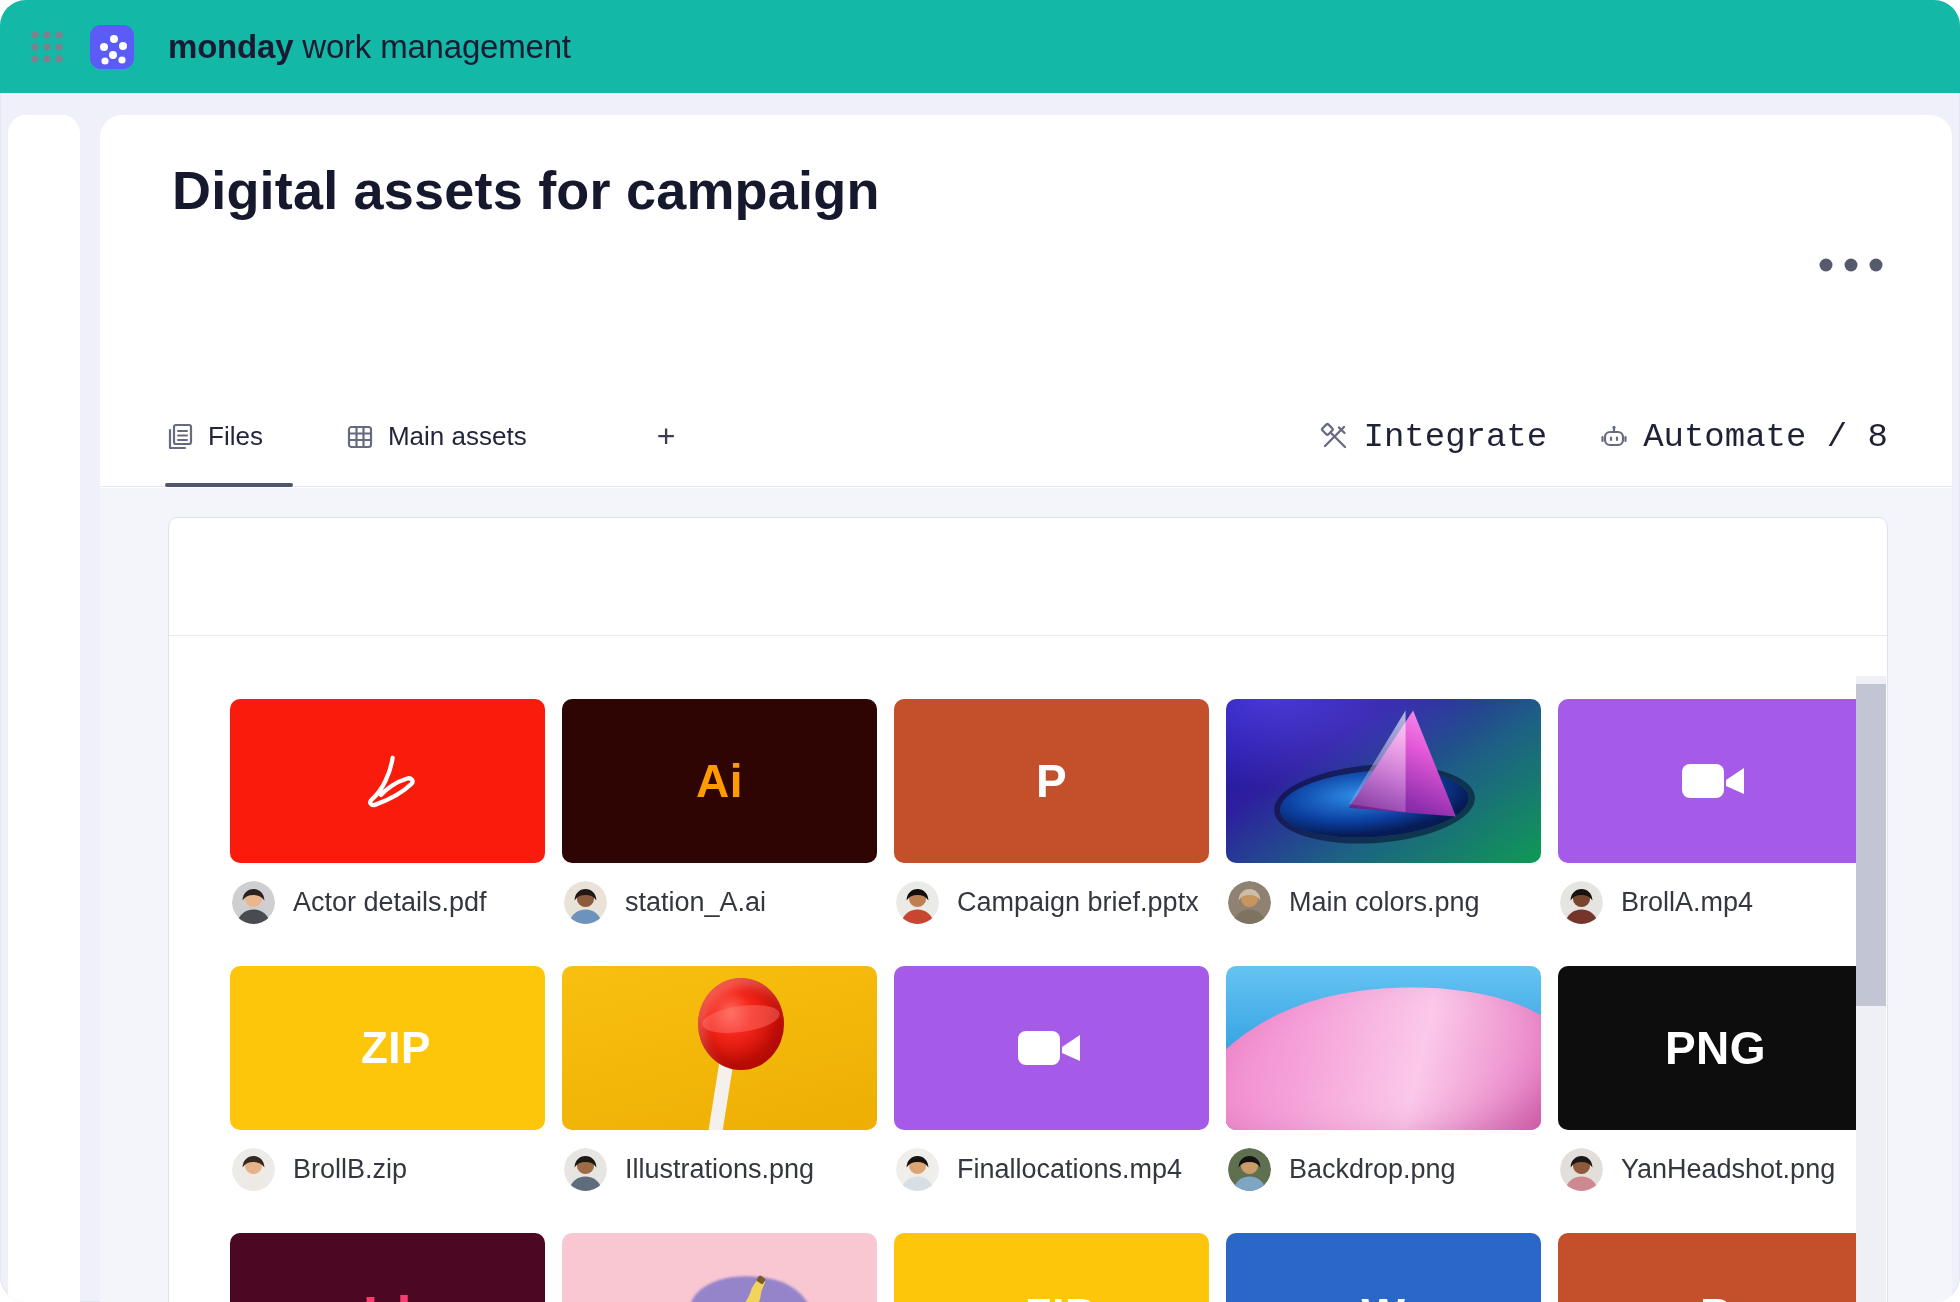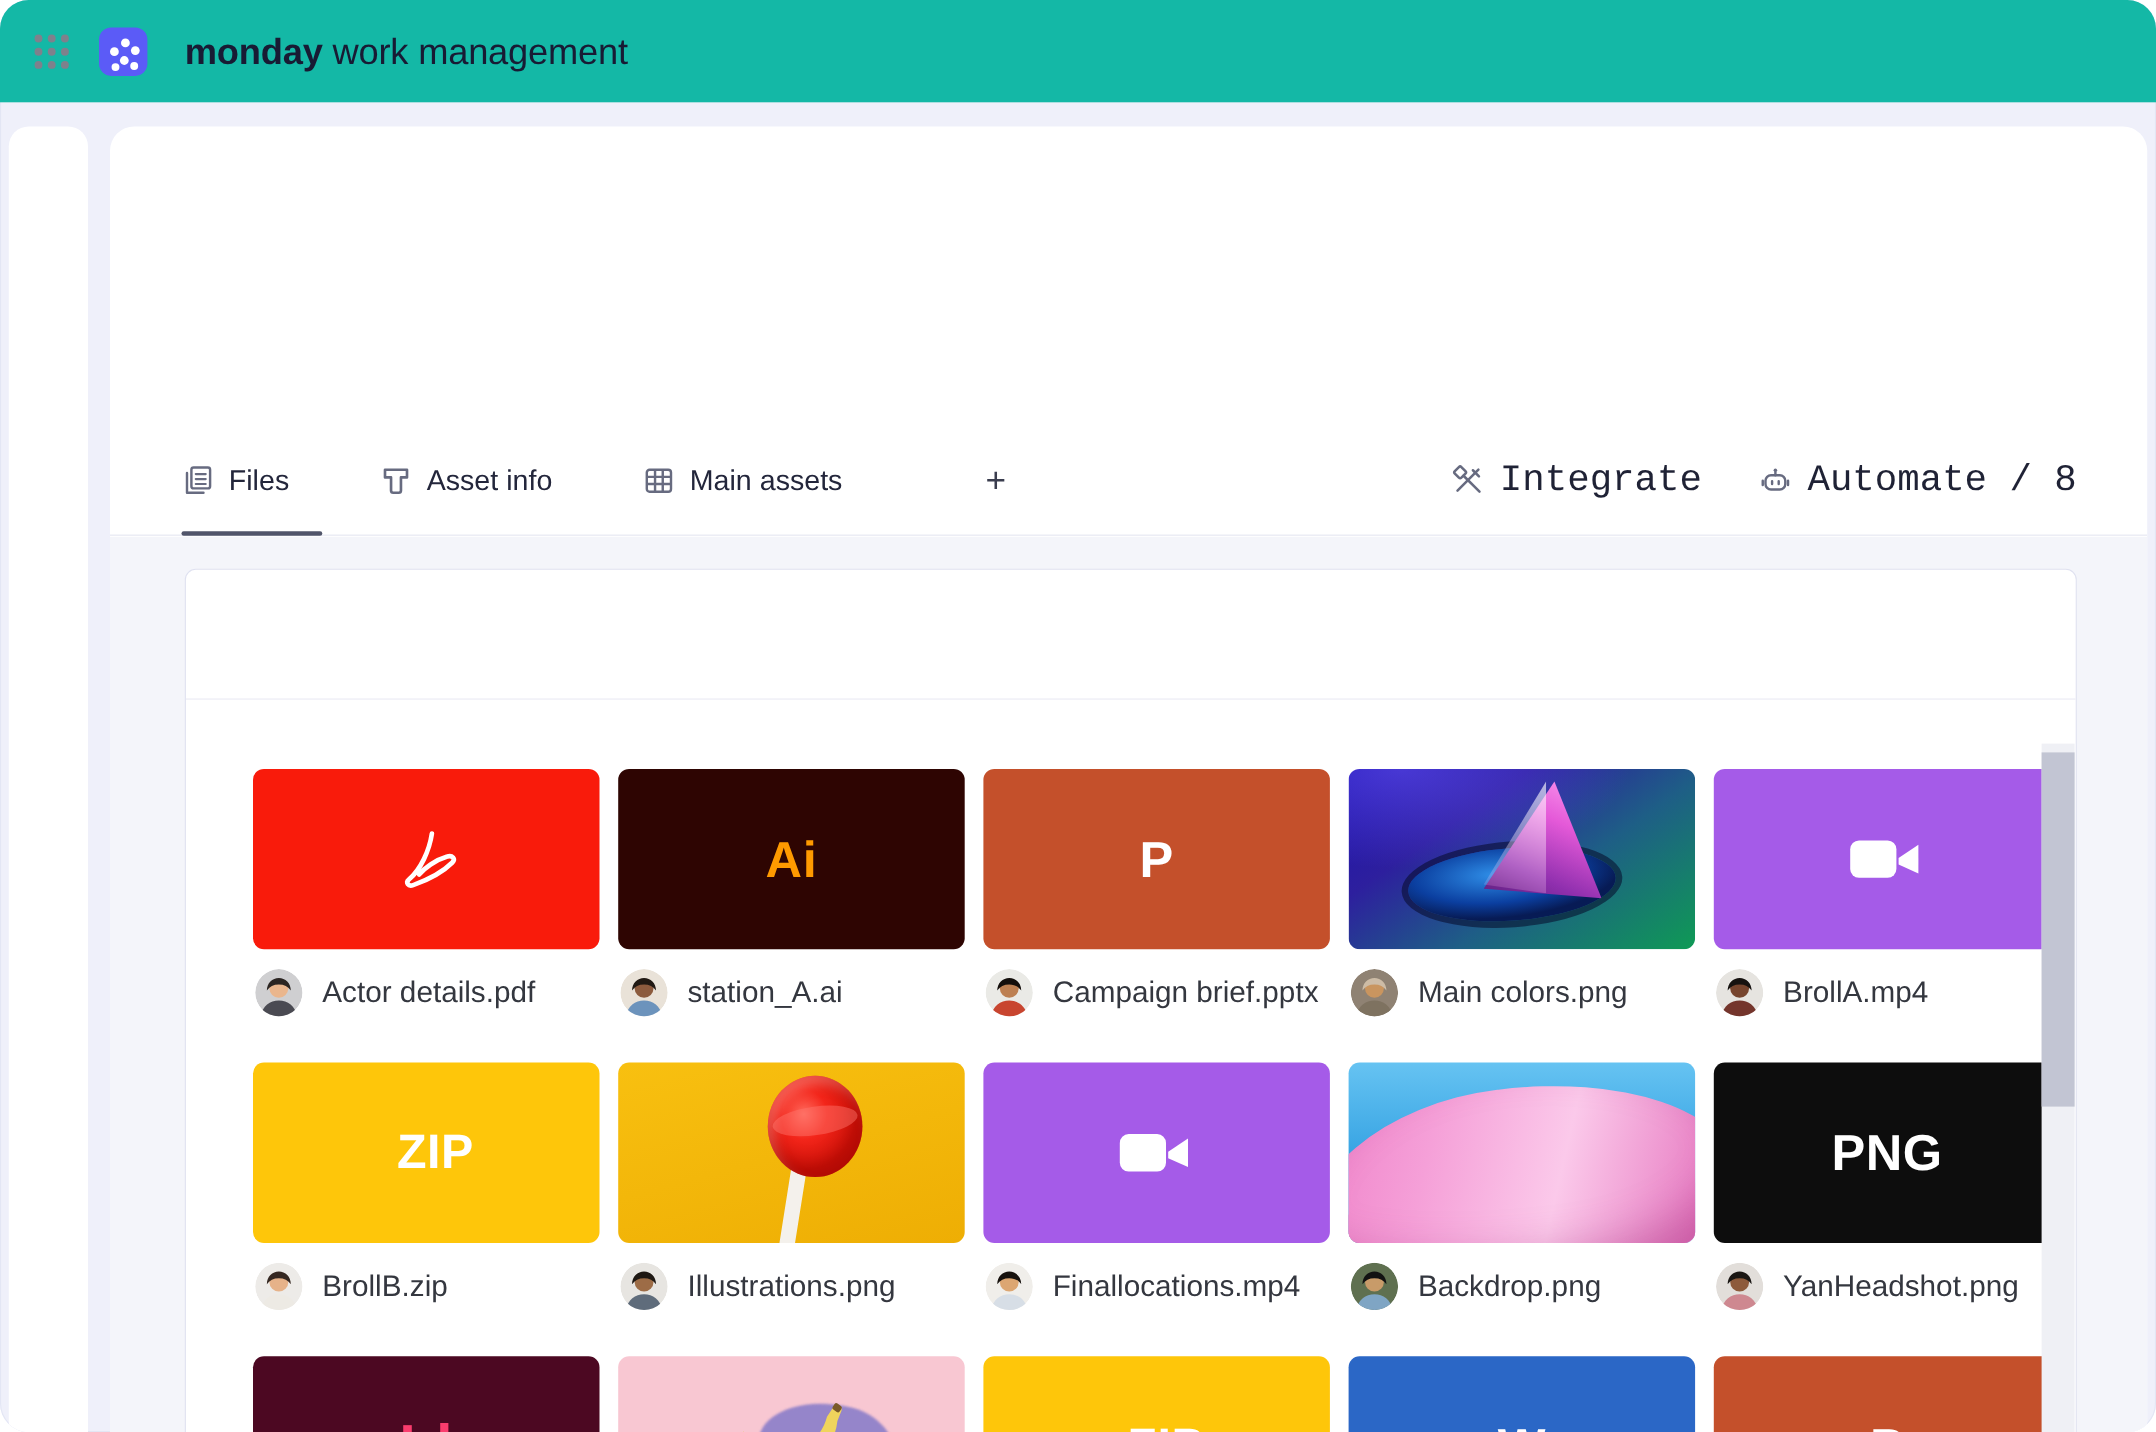--- a/index.html
+++ b/index.html
@@ -125,35 +125,41 @@
           <circle cx="32" cy="35" r="3.6"></circle>
         </g>
       </svg>
     </div>
     <div class="brand"><b>monday</b><span> work management</span></div>
   </header>
 
   <aside class="mini-panel"></aside>
 
   <main class="board-panel">
+    <div class="board-head">
+      <h1 class="page-title">Digital assets for campaign</h1>
+      <button class="board-menu" title="">
+        <svg viewBox="0 0 64 14" width="64" height="14">
+          <g fill="#565A6D">
+              <circle cx="7" cy="7" r="6.5"></circle>
+              <circle cx="32" cy="7" r="6.5"></circle>
+              <circle cx="57" cy="7" r="6.5"></circle>
+            </g>
+        </svg>
+      </button>
+    </div>
 
     <nav class="tabs">
       <div class="tab active">
         <svg class="t-ic" viewBox="0 0 30 30" fill="none" stroke="#676B80" stroke-width="2.2" stroke-linejoin="round" stroke-linecap="round">
           <path d="M5 8 V26 H20"></path>
           <rect x="9" y="3" width="17" height="19" rx="2"></rect>
           <path d="M13 9 H22 M13 13.5 H22 M13 18 H22" stroke-width="2"></path>
         </svg>
         <span>Files</span>
-      </div>
-      <div class="tab">
-        <svg class="t-ic" viewBox="0 0 30 30" fill="none" stroke="#676B80" stroke-width="2.4" stroke-linejoin="round" stroke-linecap="round">
-          <path d="M5 5 H25 V12 H19.5 V24 Q19.5 26 17.5 26 H12.5 Q10.5 26 10.5 24 V12 H5 Z"></path>
-        </svg>
-        <span>Asset info</span>
       </div>
       <div class="tab">
         <svg class="t-ic" viewBox="0 0 30 30" fill="none" stroke="#676B80" stroke-width="2.2" stroke-linejoin="round">
           <rect x="4" y="5" width="22" height="20" rx="2.5"></rect>
           <path d="M4 11.5 H26 M4 18 H26 M11.5 5 V25 M18.5 5 V25"></path>
         </svg>
         <span>Main assets</span>
       </div>
       <button class="plus-tab">+</button>
 

